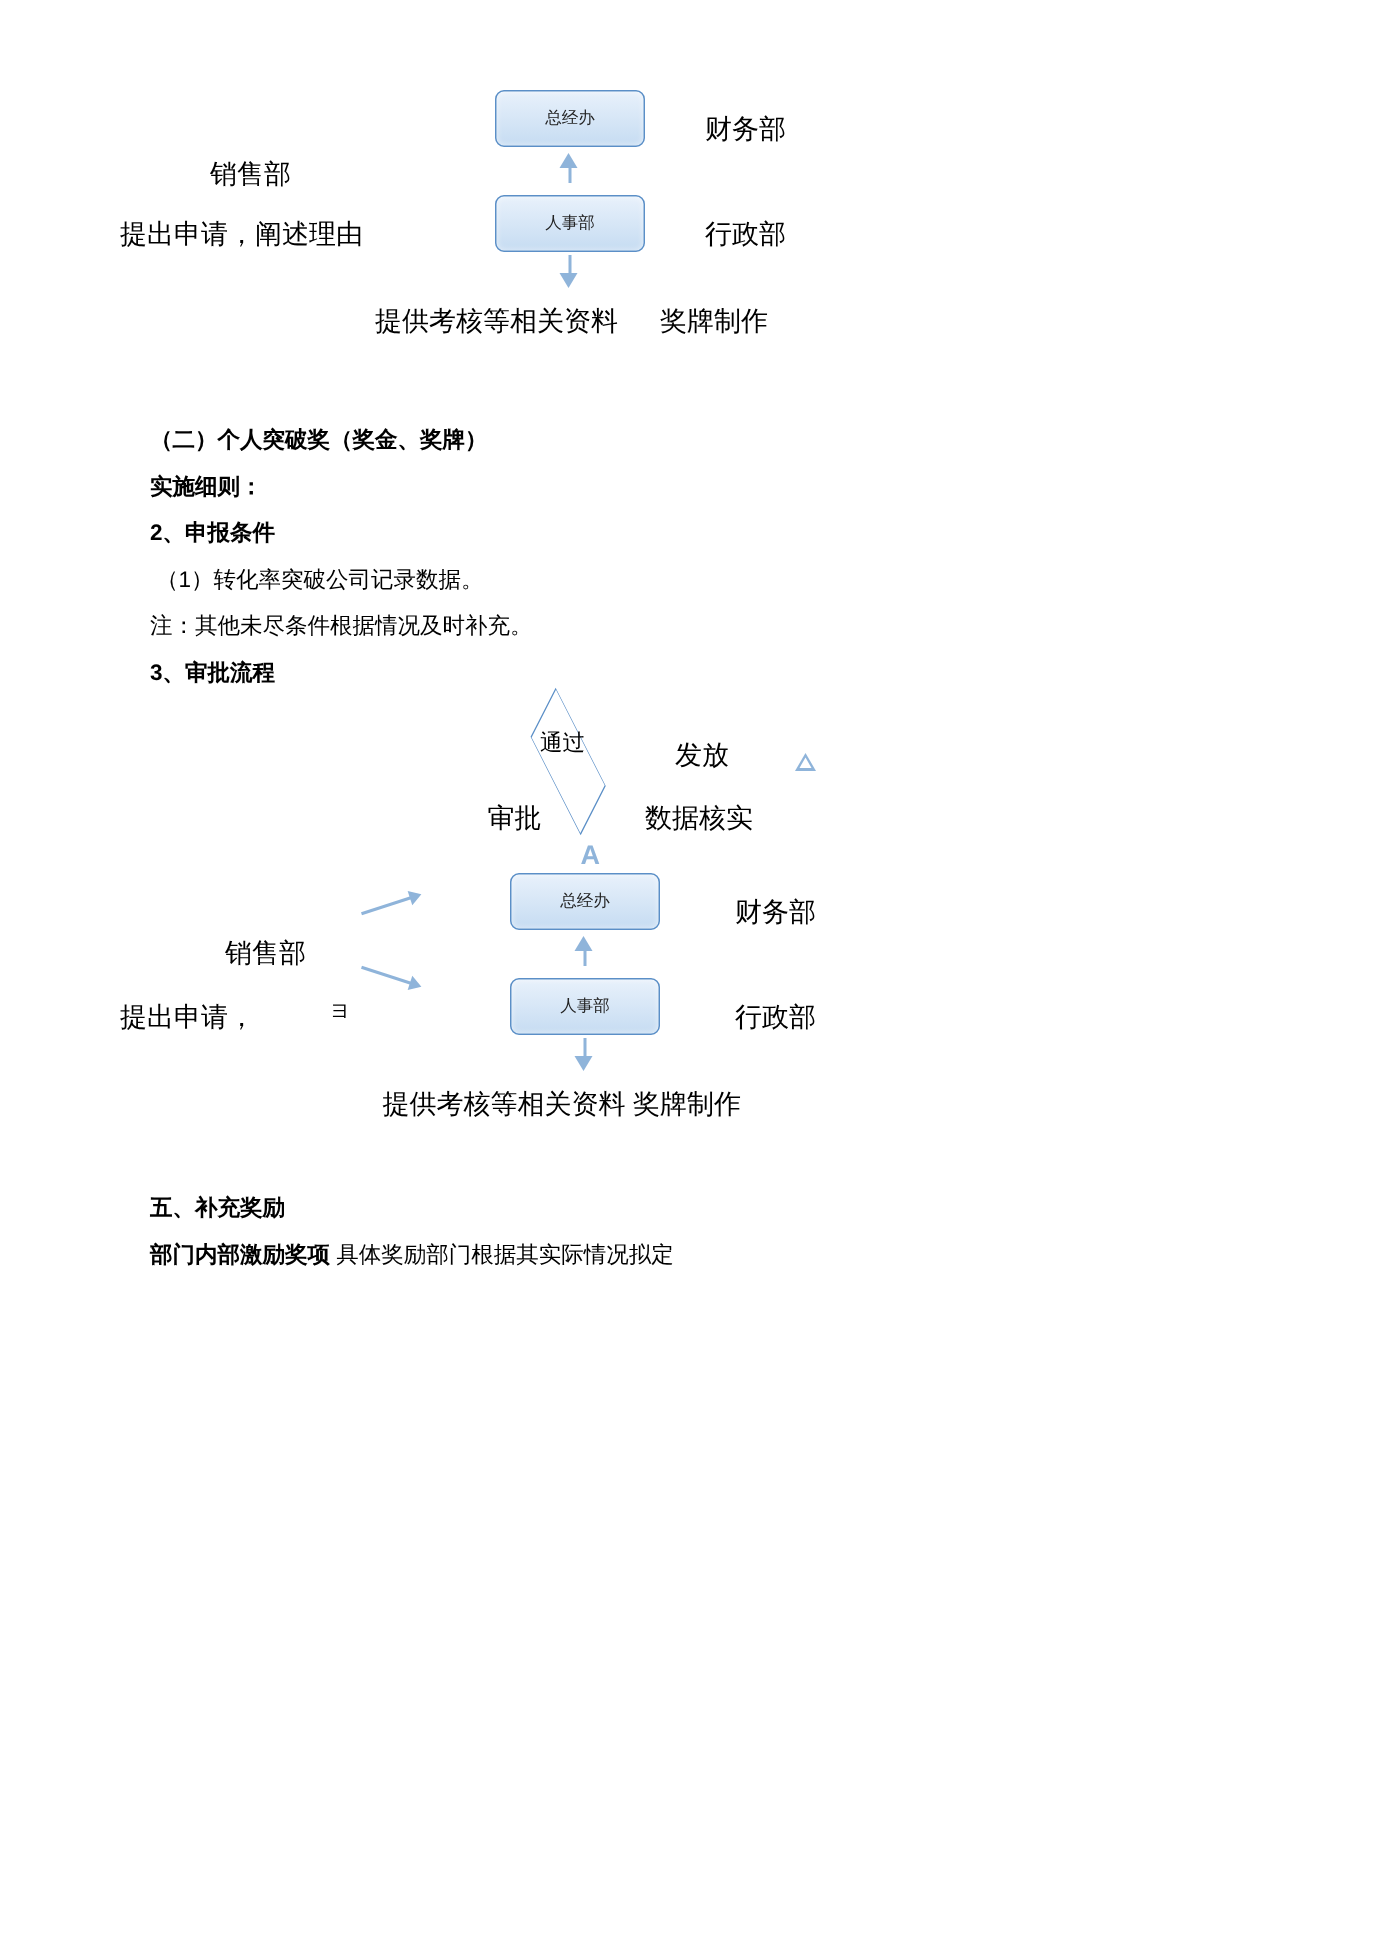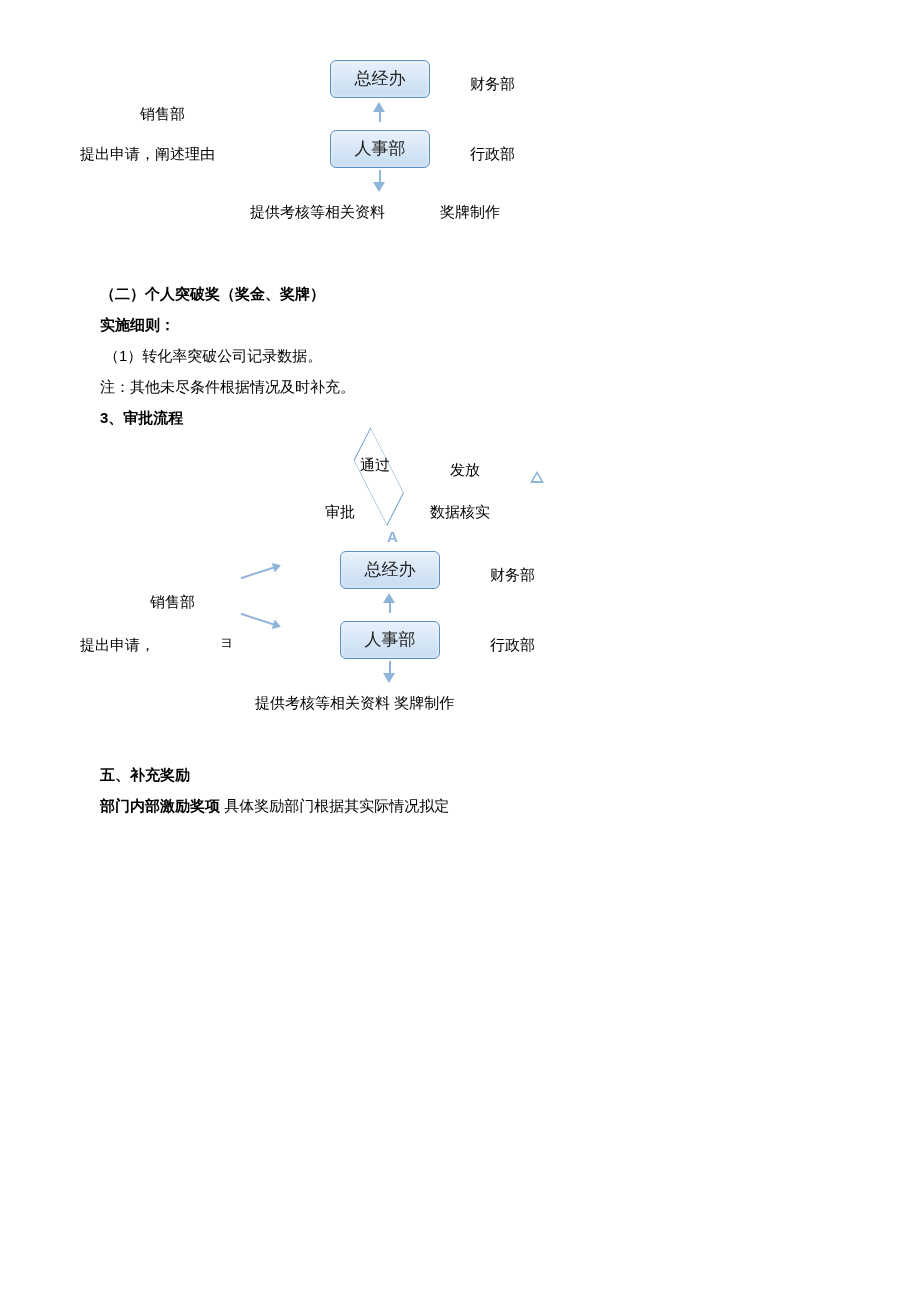--- a/index.html
+++ b/index.html
@@ -22,21 +22,21 @@
     .diagram2 { height: 280px; margin-top:10px;}
     .node-box {
       position: absolute;
       width: 100px;
       height: 38px;
       background: linear-gradient(#e8f1fb, #c6dcf2);
       border: 1px solid #5b8fc7;
       border-radius: 6px;
       text-align: center;
       line-height: 36px;
-      font-size: 17px;
+      font-size: 11px;
       color: #222;
       box-shadow: inset 0 0 4px rgba(255,255,255,.6);
     }
     .diamond {
       position: absolute;
       width: 100px;
       height: 48px;
       text-align: center;
       line-height: 48px;
       font-size: 15px;
@@ -47,21 +47,21 @@
       height: 70px;
       border: 1px solid #5b8fc7;
       transform: rotate(45deg) skew(18deg,18deg) scaleY(.5) translateY(-20px);
       background: #fff;
       left: 14px;
       top: 10px;
     }
     .diamond span { position: relative; z-index: 1; margin-top: 17px; }
     .label {
       position: absolute;
-      font-size: 15px;
+      font-size: 18px;
       white-space: nowrap;
     }
     .arrow-up {
       position: absolute;
       width: 0; height: 0;
       border-left: 6px solid transparent;
       border-right: 6px solid transparent;
       border-bottom: 10px solid #8fb4da;
     }
     .arrow-down {
@@ -124,20 +124,21 @@
     <div class="label" style="left:-20px; top:80px;">提出申请，阐述理由</div>
     <div class="label" style="left:370px; top:10px;">财务部</div>
     <div class="label" style="left:370px; top:80px;">行政部</div>
     <div class="label" style="left:150px; top:138px;">提供考核等相关资料</div>
     <div class="label" style="left:340px; top:138px;">奖牌制作</div>
   </div>
 
   <div class="section">
     <p class="bold">（二）个人突破奖（奖金、奖牌）</p>
     <p class="bold">实施细则：</p>
+    <p class="bold">2、申报条件</p>
     <p class="indent">（1）转化率突破公司记录数据。</p>
     <p>注：其他未尽条件根据情况及时补充。</p>
     <p class="bold">3、审批流程</p>
   </div>
 
   <div class="diagram diagram2">
     <div class="diamond" style="left:225px; top:0;">
       <div class="diamond-shape"></div>
       <span>通过</span>
     </div>

